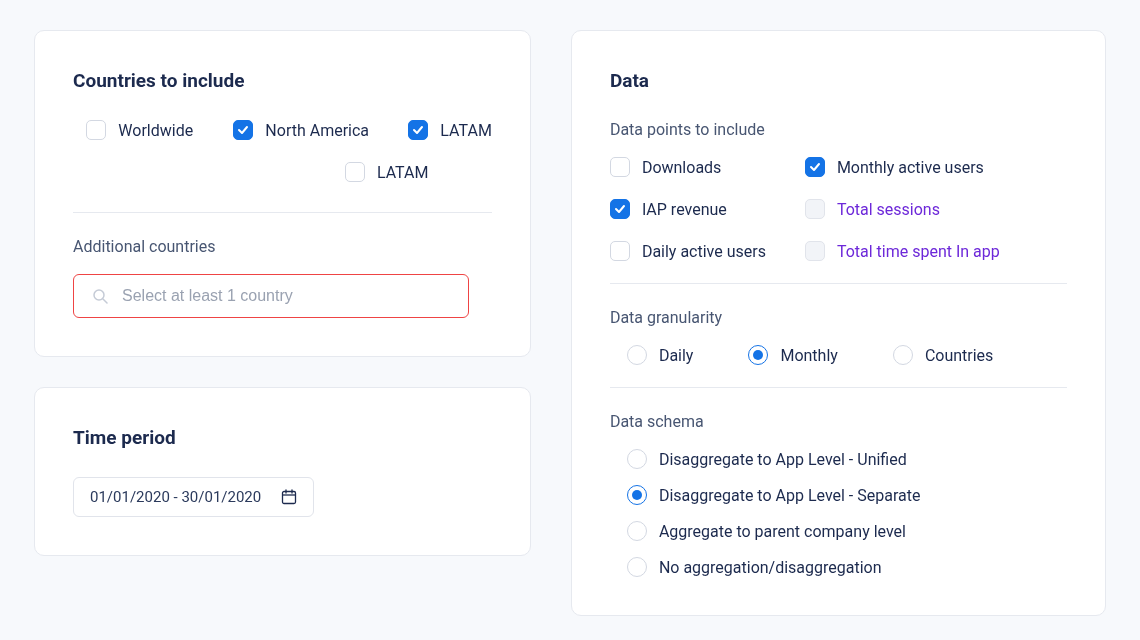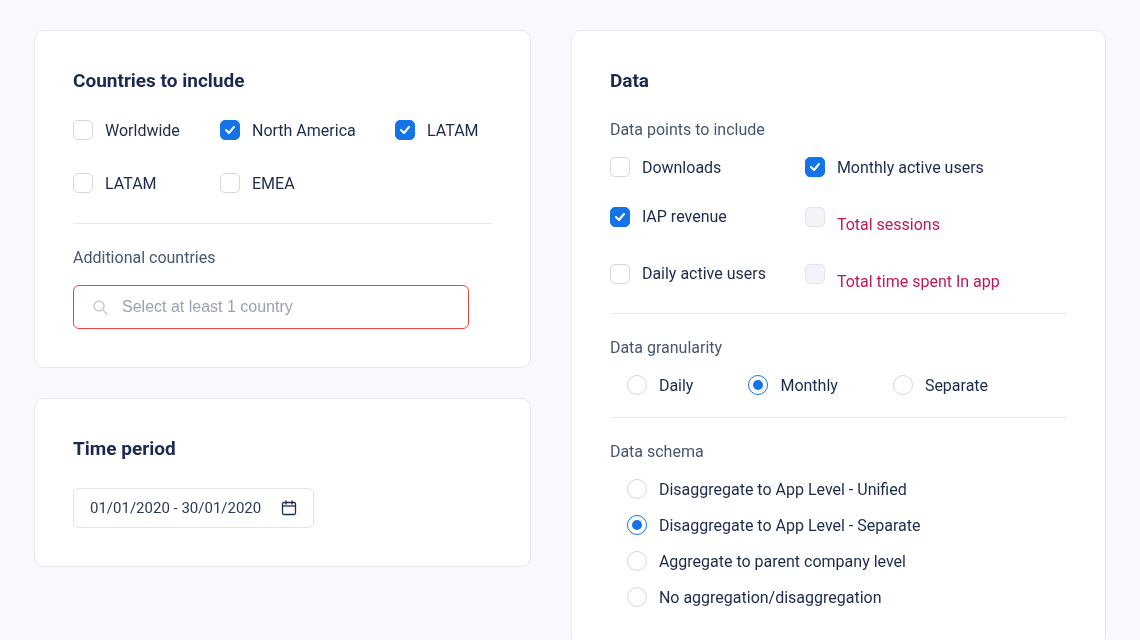--- a/index.html
+++ b/index.html
@@ -36,32 +36,33 @@
     margin-bottom: 28px;
   }
   .section-label {
     font-size: 16px;
     color: #485672;
     margin-bottom: 18px;
   }
   .checkbox-row {
     display: flex;
     flex-wrap: wrap;
-    row-gap: 33px;
+    row-gap: 22px;
     margin-bottom: 30px;
+    justify-content: flex-end;
   }
   .checkbox-item {
     display: flex;
     align-items: center;
     gap: 12px;
     cursor: pointer;
   }
   .checkbox-item.disabled { cursor: default; }
   .checkbox-item .label { font-size: 16px; color: #1c2a4e; }
-  .checkbox-item.disabled .label { color: #be185d; margin-top: 16px; }
+  .checkbox-item.disabled .label { color: #6d28d9; }
   .checkbox-box {
     width: 20px; height: 20px;
     border: 1.5px solid #d3d8e2;
     border-radius: 5px;
     display: flex; align-items: center; justify-content: center;
     flex-shrink: 0;
   }
   .checkbox-box.checked {
     background: #1473e6;
     border-color: #1473e6;
@@ -180,24 +181,20 @@
               <svg viewBox="0 0 12 12">
                 <path d="M2 6 L5 9 L10 3" stroke="#fff" stroke-width="2" fill="none" stroke-linecap="round" stroke-linejoin="round"></path>
               </svg>
             </span>
           <span class="label">LATAM</span>
         </div>
         <div class="checkbox-item c-col-a">
           <span class="checkbox-box"></span>
           <span class="label">LATAM</span>
         </div>
-        <div class="checkbox-item c-col-b">
-          <span class="checkbox-box"></span>
-          <span class="label">EMEA</span>
-        </div>
       </div>
 
       <hr class="divider">
 
       <div class="section-label">Additional countries</div>
 
       <div class="search-box">
         <svg viewBox="0 0 16 16">
             <circle cx="7" cy="7" r="5" stroke="#c5cbd6" stroke-width="1.5" fill="none"></circle>
             <line x1="11" y1="11" x2="15" y2="15" stroke="#c5cbd6" stroke-width="1.5" stroke-linecap="round"></line>
@@ -271,21 +268,21 @@
         <span class="label">Daily</span>
       </div>
       <div class="radio-item">
         <span class="radio-circle checked">
             <span class="dot"></span>
           </span>
         <span class="label">Monthly</span>
       </div>
       <div class="radio-item">
         <span class="radio-circle"></span>
-        <span class="label">Separate</span>
+        <span class="label">Countries</span>
       </div>
     </div>
 
     <hr class="divider">
 
     <div class="section-label">Data schema</div>
 
     <div class="radio-stack">
       <div class="radio-item">
         <span class="radio-circle"></span>

